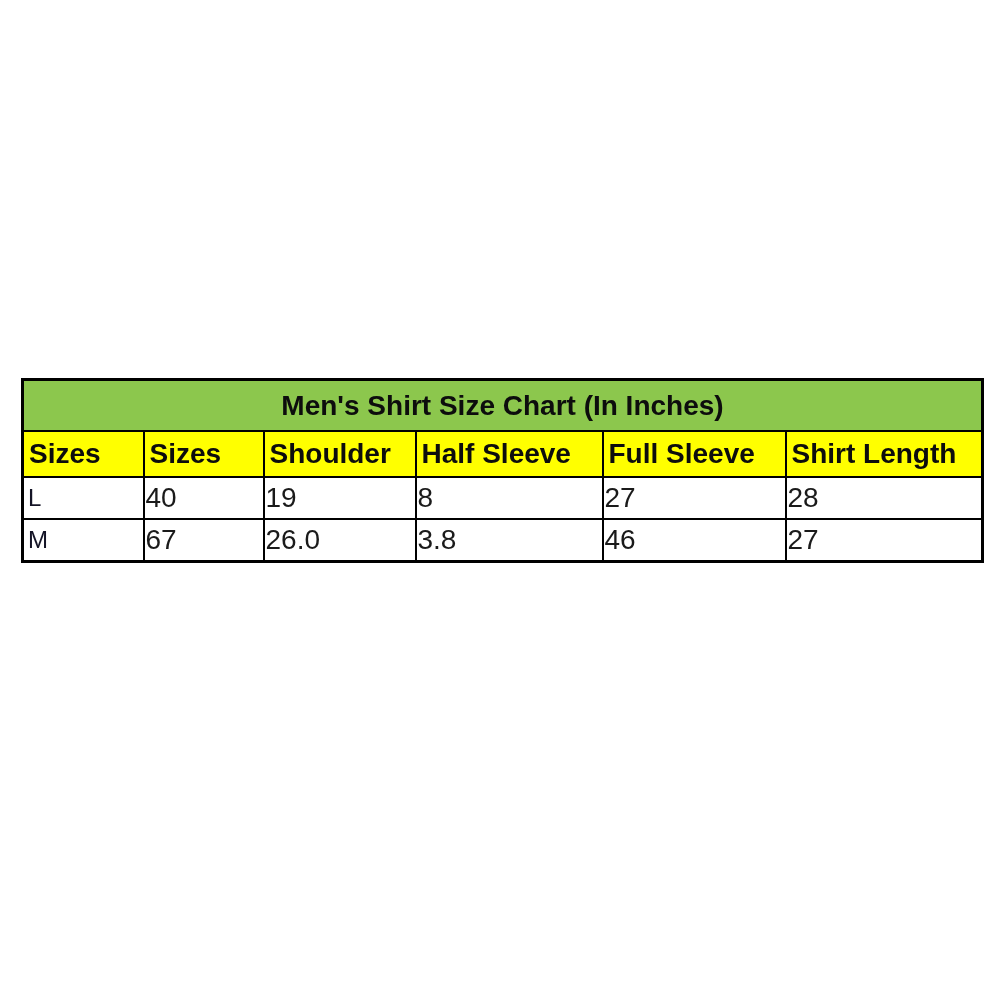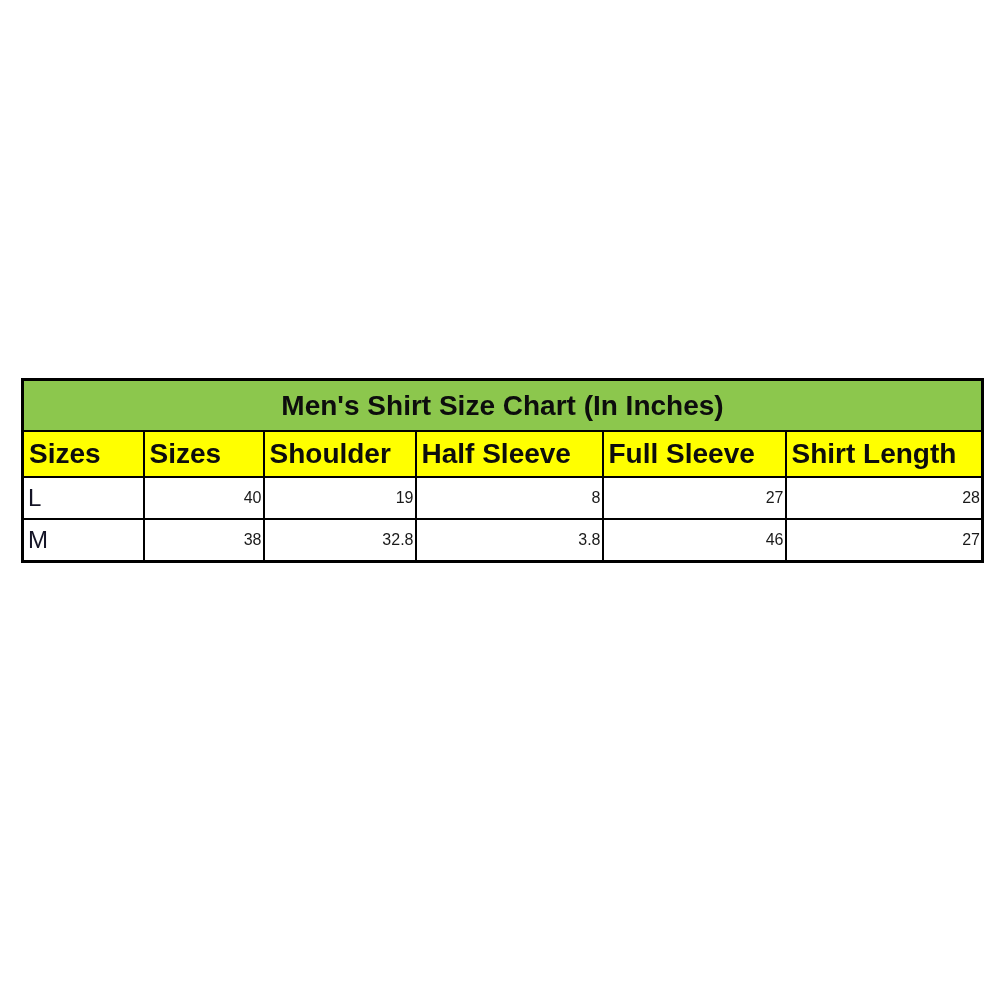--- a/index.html
+++ b/index.html
@@ -53,23 +53,23 @@
     text-align: left;
     vertical-align: middle;
     font-size: 28px;
     font-weight: bold;
     color: #0d0d0d;
     padding: 0 0 0 5px;
   }
   tbody td {
     height: 38px;
     vertical-align: middle;
-    font-size: 16px;
+    font-size: 28px;
     color: #1a1a1a;
-    text-align: right;
+    text-align: left;
     background: #ffffff;
   }
   tbody td.size-cell {
     text-align: left;
     padding-left: 4px;
     font-size: 24px;
     color: #141426;
   }
 </style>
 </head>
@@ -102,21 +102,21 @@
       <tr>
         <td class="size-cell">L</td>
         <td>40</td>
         <td>19</td>
         <td>8</td>
         <td>27</td>
         <td>28</td>
       </tr>
       <tr>
         <td class="size-cell">M</td>
-        <td>38</td>
-        <td>32.8</td>
+        <td>67</td>
+        <td>26.0</td>
         <td>3.8</td>
         <td>46</td>
         <td>27</td>
       </tr>
     </tbody>
   </table>
 </div>
 
 </body></html>

